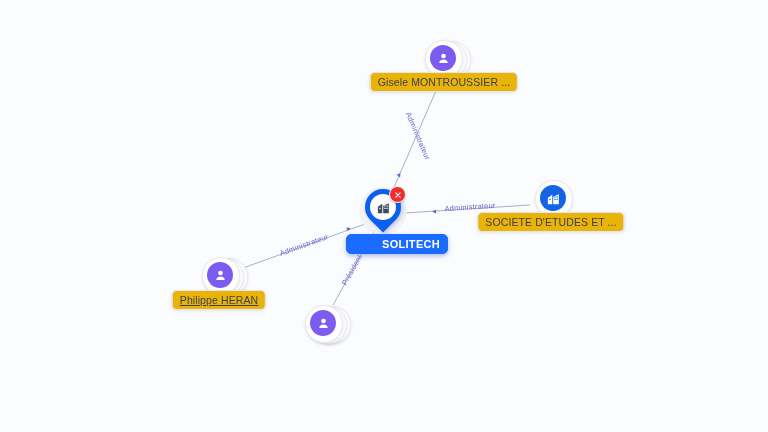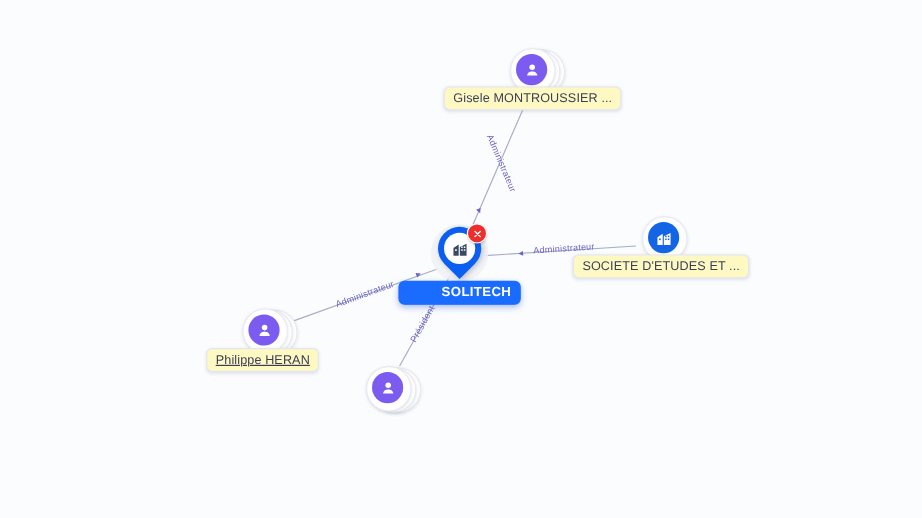--- a/index.html
+++ b/index.html
@@ -160,21 +160,21 @@
     box-shadow: 0 1px 2px rgba(0,0,0,0.2);
   }
   .status-badge svg { display: block; }
 
   
   .node-label {
     position: absolute;
     white-space: nowrap;
     font-size: 10.5px;
     color: #3a3f55;
-    background: #fef9c3;
+    background: #eab308;
     border: 1px solid #e4e6ee;
     border-radius: 5px;
     padding: 3px 7px;
     box-shadow: 0 1px 3px rgba(40,50,90,0.12);
     transform: translateX(-50%);
     letter-spacing: 0.1px;
   }
   .node-label.selected {
     background: #1a6bff;
     border-color: #1a6bff;
@@ -304,15 +304,15 @@
           <rect x="5.2" y="12.4" width="2.2" height="2.2" fill="#ffffff"></rect>
         </svg>
       </div>
       <div class="status-badge">
         <svg width="8" height="8" viewBox="0 0 24 24">
           <path d="M5.5 5.5 L18.5 18.5 M18.5 5.5 L5.5 18.5" stroke="#ffffff" stroke-width="3.4" stroke-linecap="round"></path>
         </svg>
       </div>
     </div>
   </div>
-  <div class="node-label selected" style="left:383px; top:234px;padding-left:35px;">SOLITECH</div>
+  <div class="node-label selected" style="left:397px; top:234px;padding-left:35px;">SOLITECH</div>
 
 </div>
 
 </body></html>

